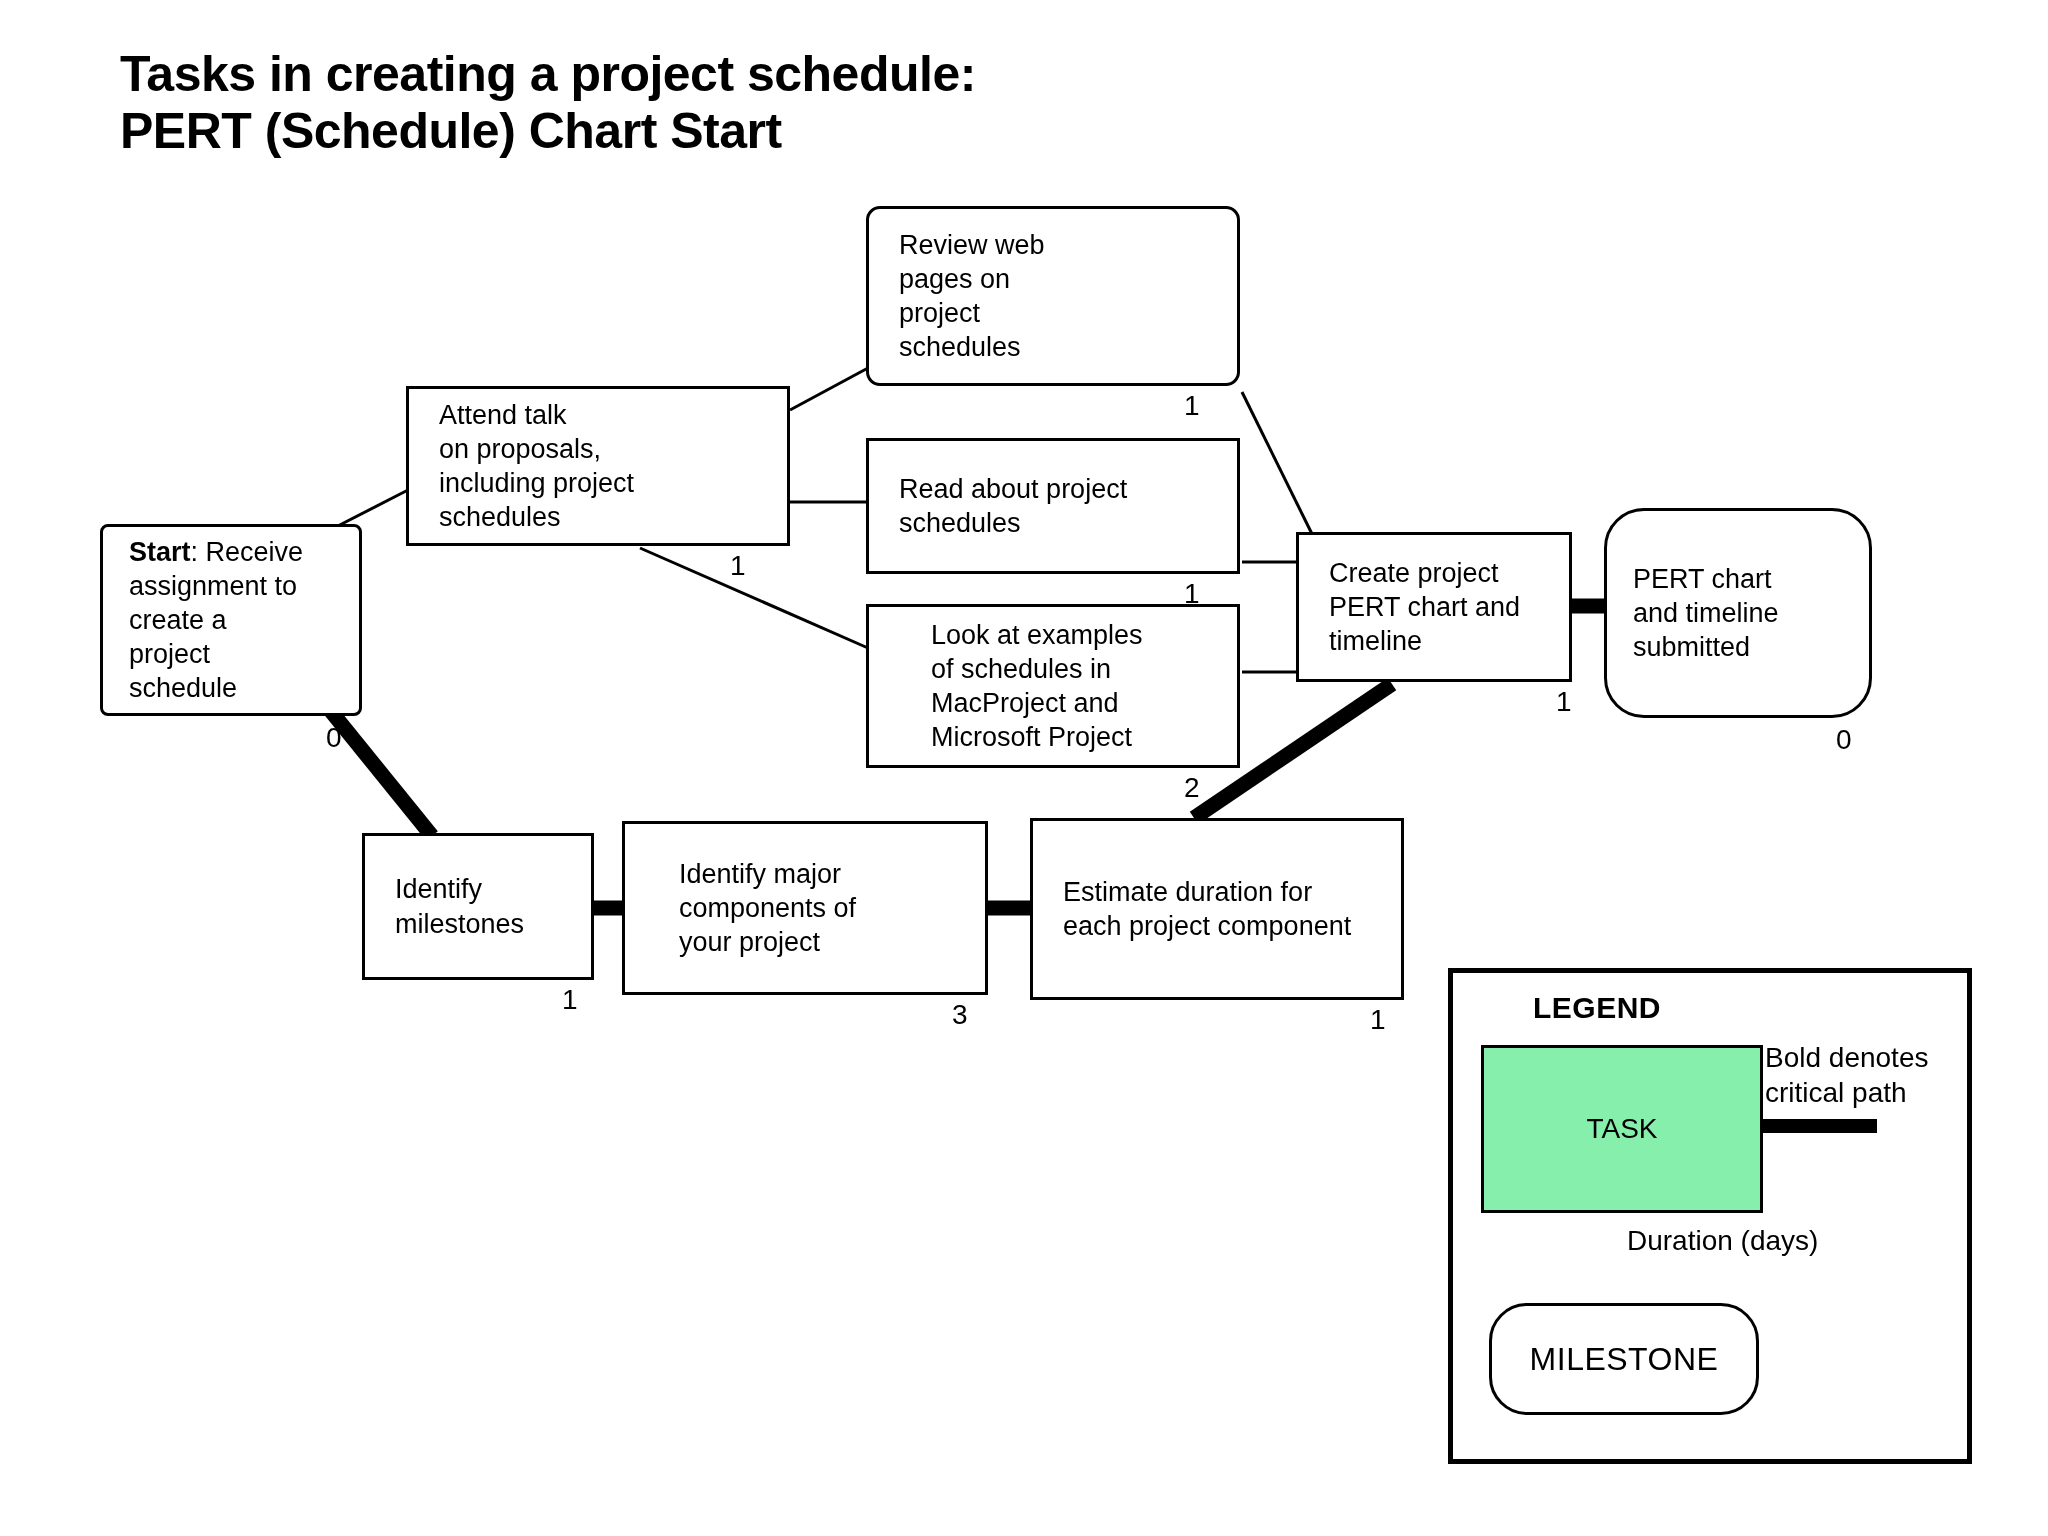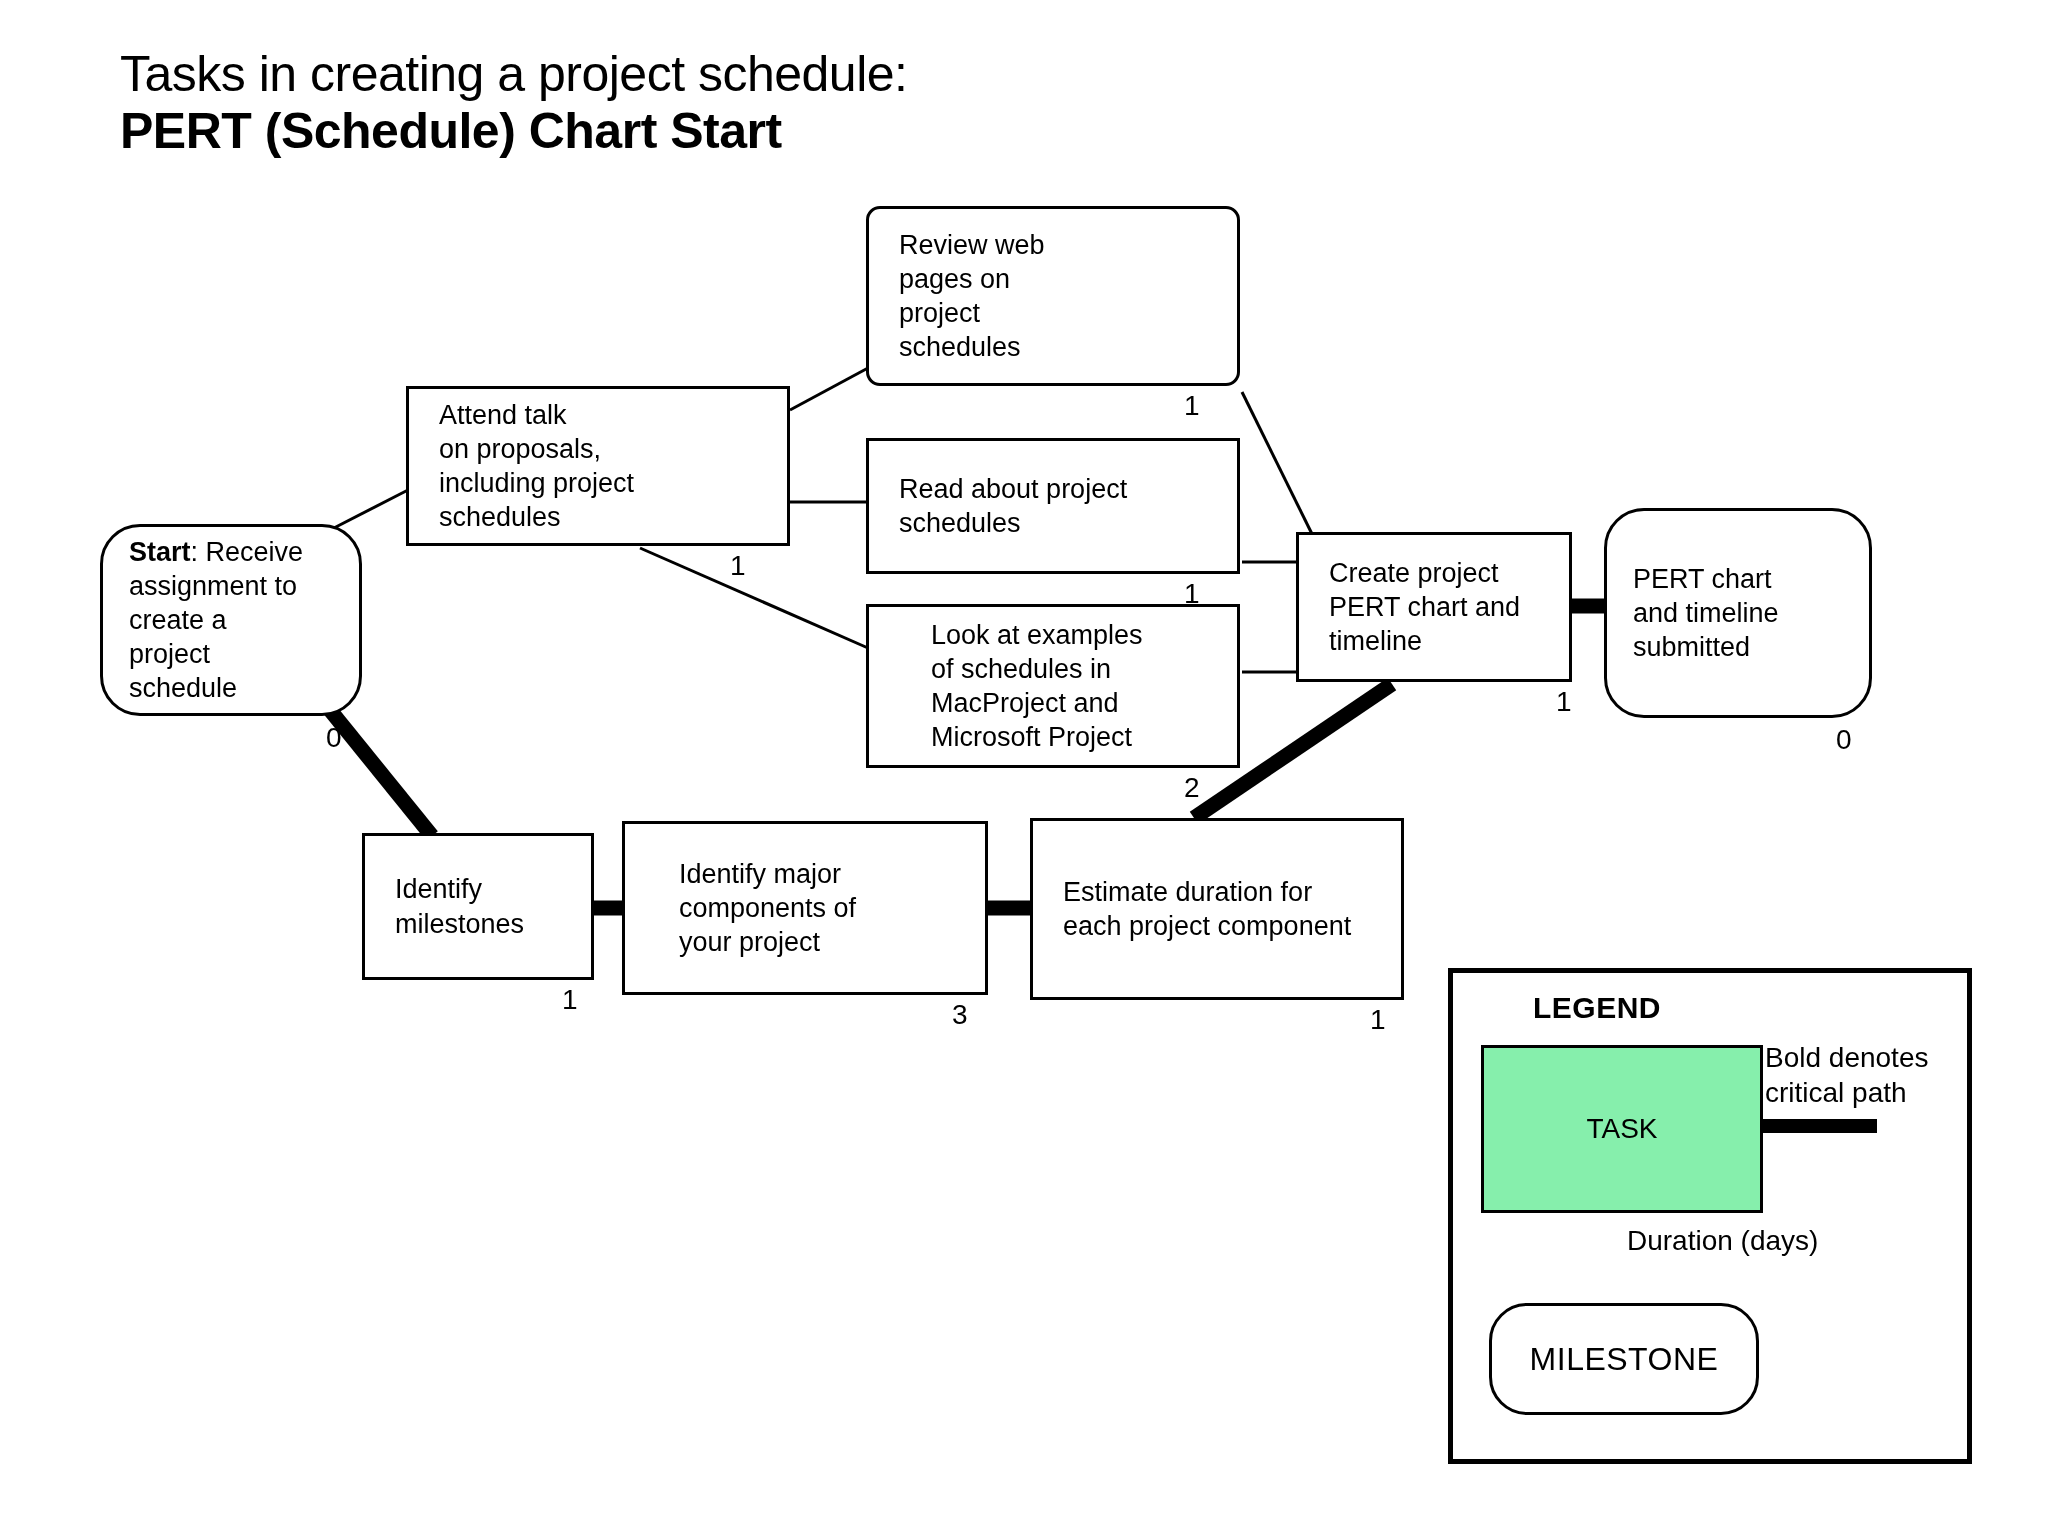--- a/index.html
+++ b/index.html
@@ -28,21 +28,21 @@
   .title-block {
     position: absolute;
     left: 120px;
     top: 46px;
     width: 1200px;
     font-size: 50px;
     line-height: 1.14;
     letter-spacing: -0.5px;
     white-space: nowrap;
   }
-  .title-line1 { font-weight: 400; }
+  .title-line1 { font-weight: 700; }
   .title-line2 { font-weight: 700; }
 
   
   #edges {
     position: absolute;
     left: 0; top: 0;
     width: 2048px;
     height: 1536px;
     pointer-events: none;
   }
@@ -183,21 +183,21 @@
     <line x1="330" y1="710" x2="432" y2="836" stroke="#000" stroke-width="15"></line>
 
     <line x1="592" y1="908" x2="626" y2="908" stroke="#000" stroke-width="15"></line>
 
     <line x1="986" y1="908" x2="1034" y2="908" stroke="#000" stroke-width="15"></line>
 
     <line x1="1194" y1="818" x2="1392" y2="684" stroke="#000" stroke-width="15"></line>
   </svg>
 
   <div id="node-layer">
-      <div class="node milestone" style="left: 100px; top: 524px; width: 262px; height: 192px;">
+      <div class="node milestone" style="left: 100px; top: 524px; width: 262px; height: 192px; border-radius: 8px;">
         <div class="node-text"><b>Start</b>:  Receive
 assignment to
 create a
 project
 schedule</div>
       </div>
       <div class="duration" style="left: 326px; top: 724px;">0</div>
       <div class="node task" style="left: 406px; top: 386px; width: 384px; height: 160px;">
         <div class="node-text">Attend talk
 on proposals,

